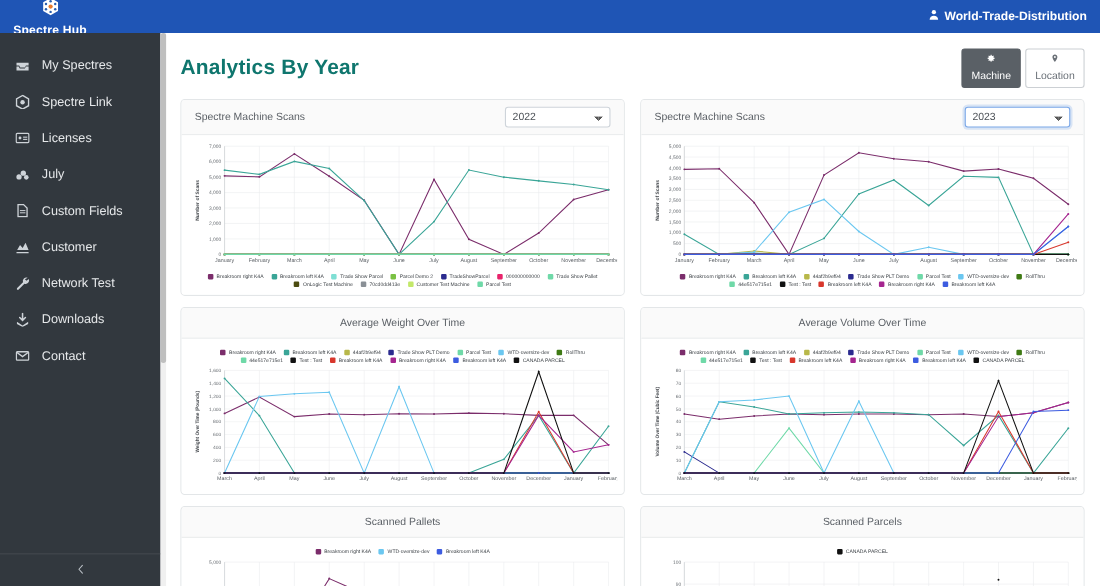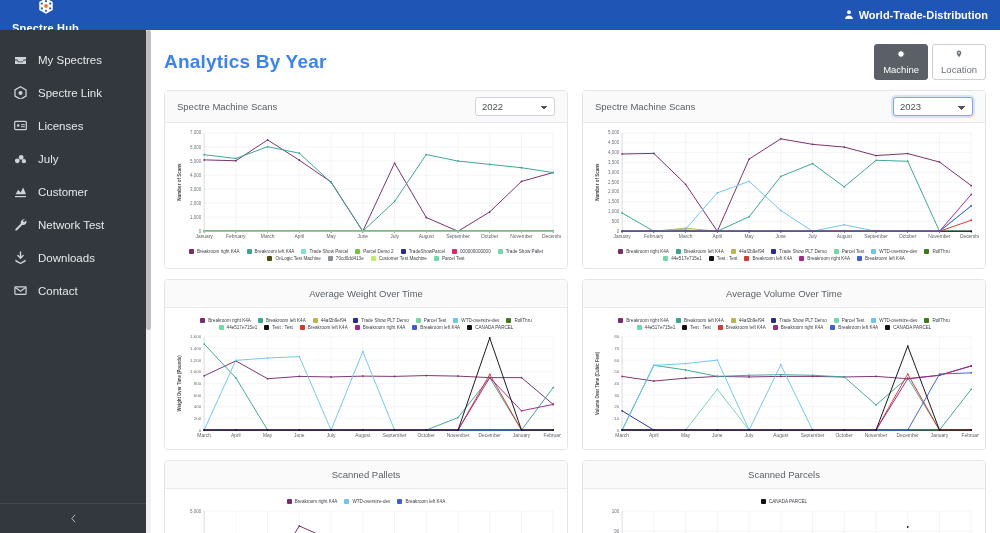--- a/index.html
+++ b/index.html
@@ -55,21 +55,21 @@
     background: #f0f0f0;
   }
   .content-scrollbar .thumb {
     position: absolute; left: 0; top: 0; width: 5px; height: 300px;
     background: #bfbfbf; border-radius: 3px;
   }
   .page-head {
     display: flex; align-items: center; justify-content: space-between;
     padding: 14px 0 10px 0;
   }
-  .page-title { font-size: 19px; color: #3b82f6; font-weight: bold; letter-spacing: .2px; }
+  .page-title { font-size: 19px; color: #0f766e; font-weight: bold; letter-spacing: .2px; }
   .toggle-group { display: flex; gap: 4px; }
   .tgl {
     display: inline-flex; align-items: center; gap: 4px;
     font-size: 9.5px; padding: 4px 8px; border-radius: 3px;
     border: 1px solid #ccd0d4; background: #fff; color: #6a7077; cursor: pointer; flex-direction: column;
   }
   .tgl.active { background: #5a6066; border-color: #5a6066; color: #fff; }
   .tgl svg { width: 8px; height: 8px; fill: currentColor; }
 
   
@@ -83,21 +83,21 @@
     padding: 6px 12px; font-size: 9.5px; color: #5b6066;
     display: flex; align-items: center; justify-content: space-between;
     min-height: 28px;
   }
   .card-head.center { justify-content: center; }
   .card-body { padding: 6px 6px 4px 6px; background: #fff; }
   .year-select {
     font-family: "Liberation Sans", sans-serif;
     font-size: 9.5px; color: #4a4f55; padding: 3px 6px;
     border: 1px solid #ced4da; border-radius: 3px; background: #fff;
-    width: 80px; height: 19px; appearance: none;
+    width: 96px; height: 19px; appearance: none;
     background-image:
       linear-gradient(45deg, transparent 50%, #555 50%),
       linear-gradient(135deg, #555 50%, transparent 50%);
     background-position: calc(100% - 10px) 8px, calc(100% - 6px) 8px;
     background-size: 4px 4px, 4px 4px;
     background-repeat: no-repeat;
   }
   .year-select.focused { border: 1px solid #7aa7e8; box-shadow: 0 0 0 2px rgba(80,140,225,.2); }
 
   
@@ -181,20 +181,30 @@
           </div>
           <div class="nav-item">
             <span class="nav-ico">
               <svg viewBox="0 0 13 13">
                 <circle cx="3.3" cy="8.8" r="2.4"></circle>
                 <circle cx="7.2" cy="5.4" r="2.4"></circle>
                 <circle cx="9.9" cy="9.2" r="2.1"></circle>
               </svg>
             </span>
             <span class="nav-label">July</span>
+          </div>
+          <div class="nav-item">
+            <span class="nav-ico">
+              <svg viewBox="0 0 13 13">
+                <path d="M2.4 1h5l3.2 3.2V12H2.4z" fill="none" stroke="currentColor" stroke-width="1.2"></path>
+                <rect x="4.1" y="6" width="5" height=".9"></rect>
+                <rect x="4.1" y="8" width="5" height=".9"></rect>
+              </svg>
+            </span>
+            <span class="nav-label">Custom Fields</span>
           </div>
           <div class="nav-item">
             <span class="nav-ico">
               <svg viewBox="0 0 13 13">
                 <path d="M1 11h11v1.2H1z"></path>
                 <path d="M1.6 9.2 4.2 4.8l2.4 2.6L9.2 2.6 12 9.2z"></path>
               </svg>
             </span>
             <span class="nav-label">Customer</span>
           </div>

